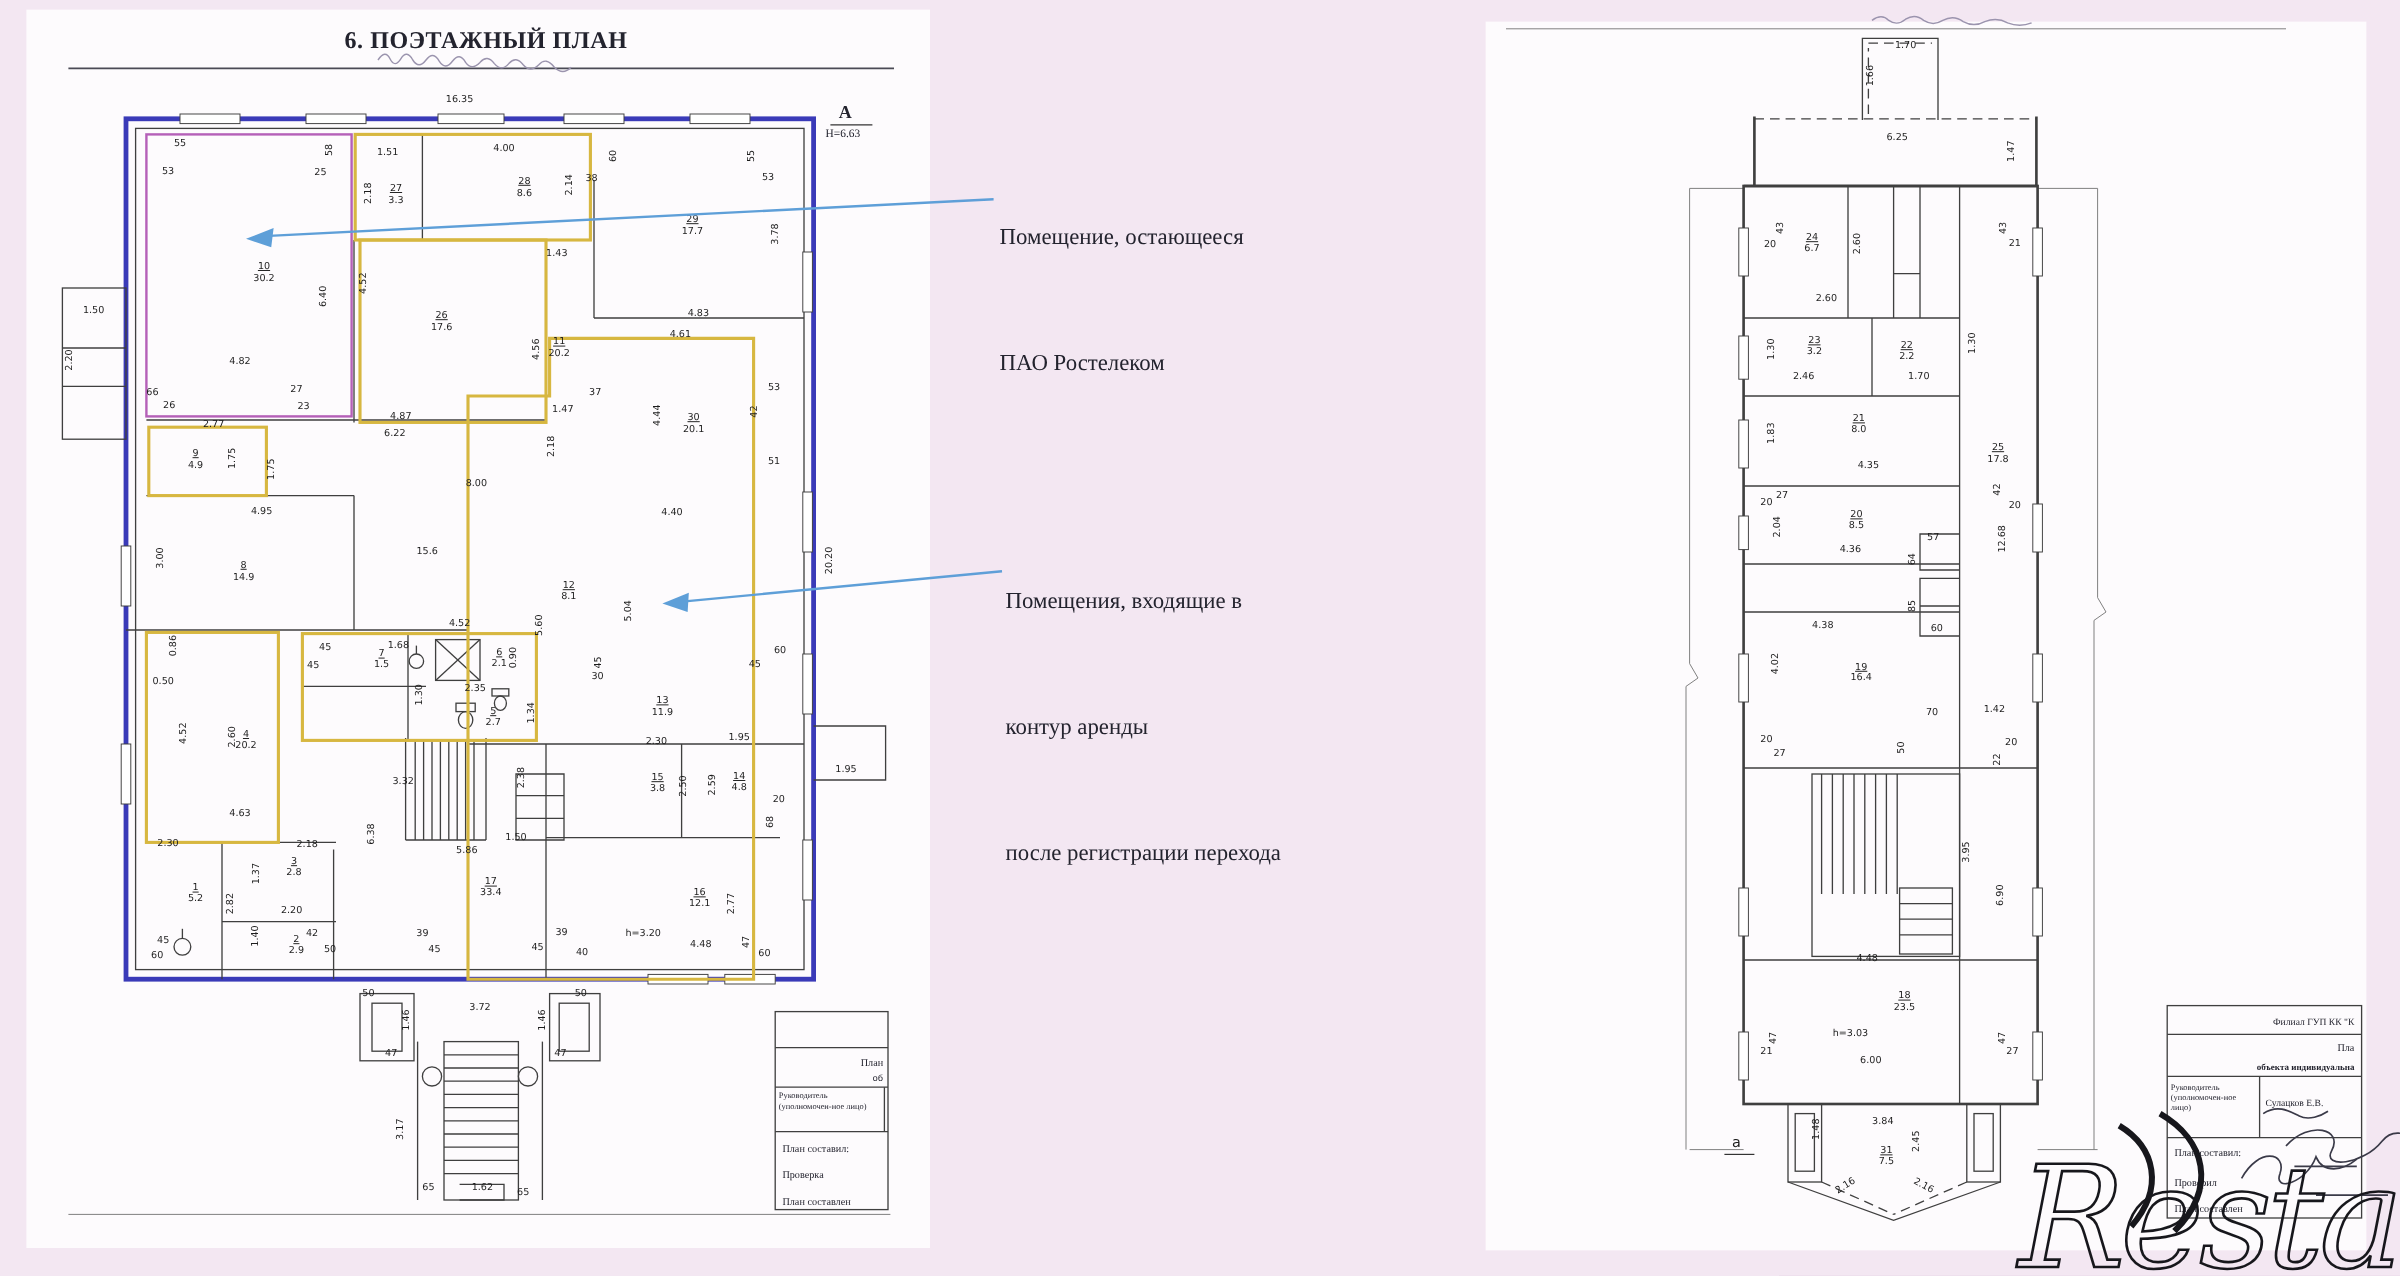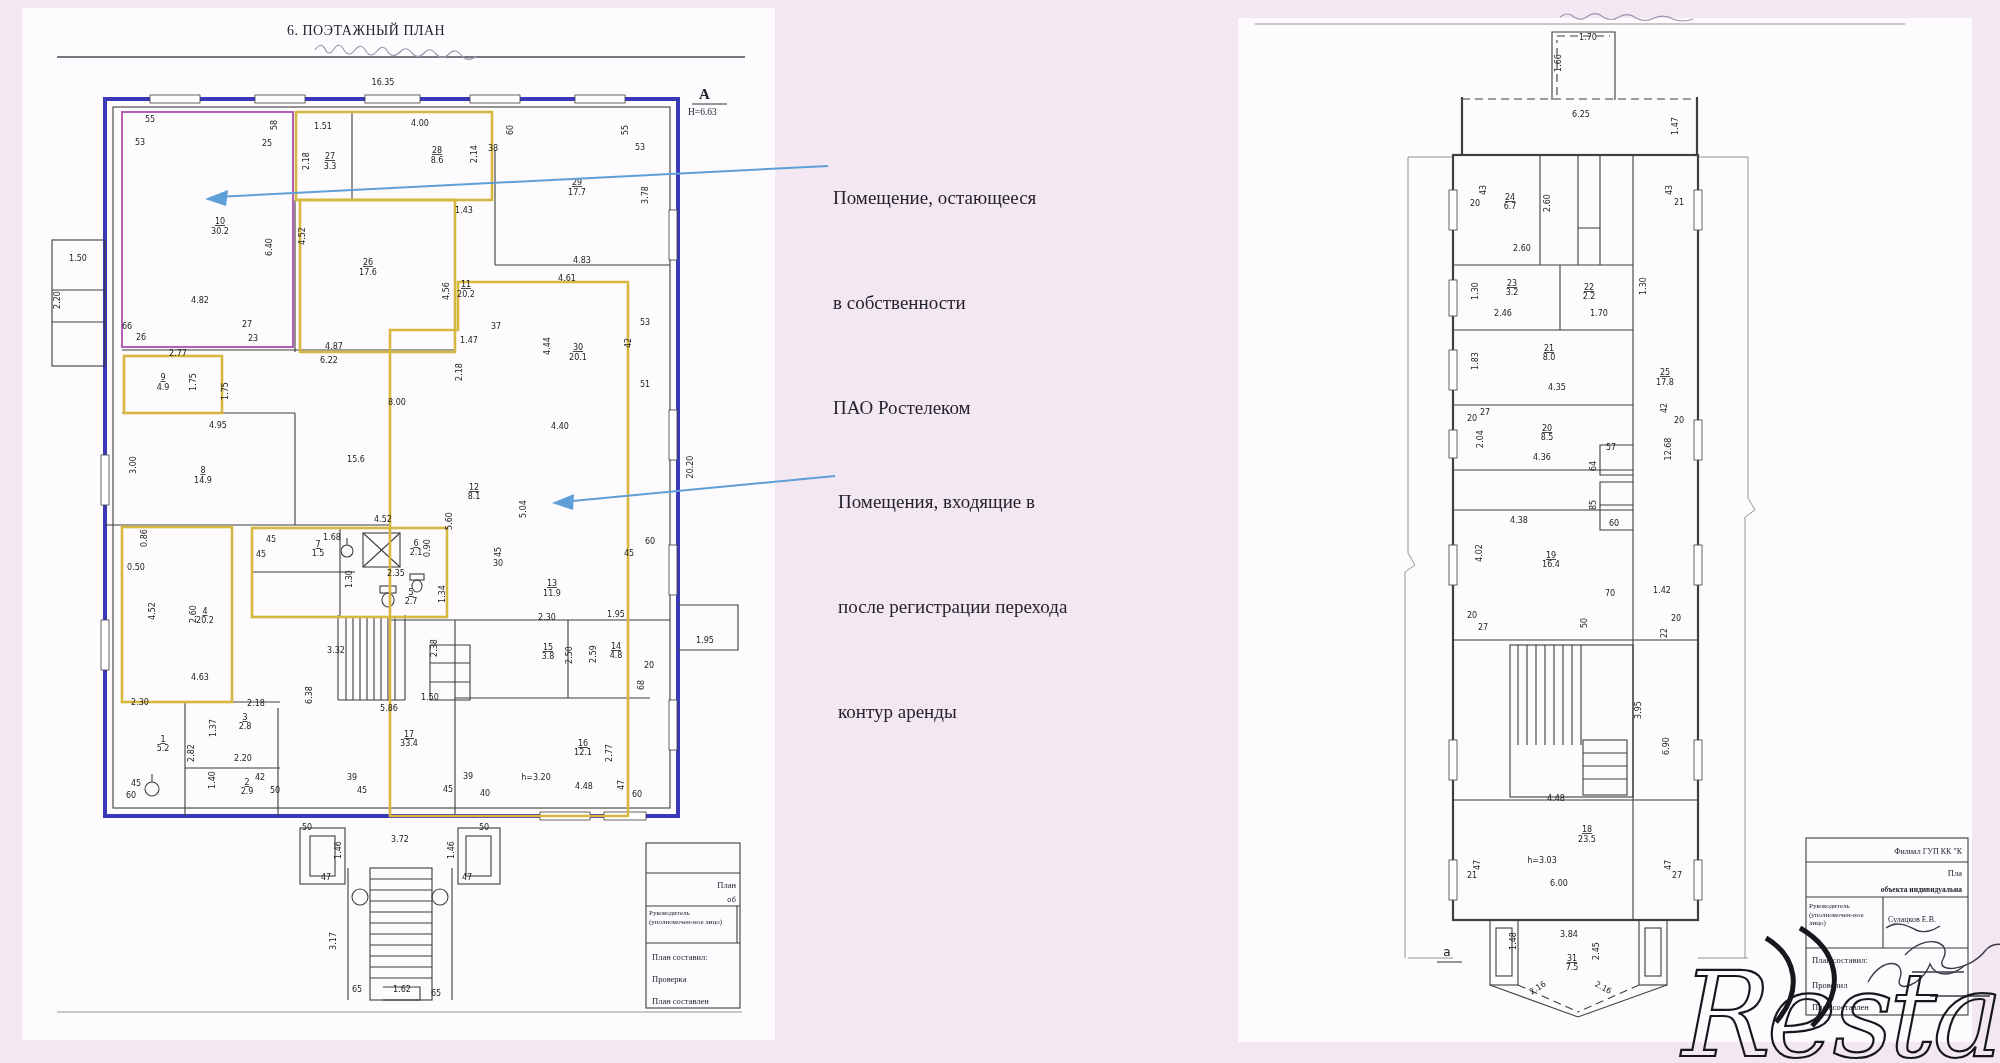--- a/index.html
+++ b/index.html
@@ -19,21 +19,21 @@
   .dash{stroke-dasharray:8 5;}
   .win{fill:#ffffff;stroke:#3f3f3f;stroke-width:.8;}
   .dim{font:8px "DejaVu Sans",sans-serif;fill:#1d1d1d;text-anchor:middle;}
   .u{text-decoration:underline;}
   .arrow{stroke:#5e9fd8;stroke-width:2;fill:none;}
   .arrowhead{fill:#5e9fd8;stroke:none;}
   .scrawl{stroke:#3a3a48;stroke-width:1.4;fill:none;}
   .hand{stroke:#9b94ae;stroke-width:1.2;fill:none;}
   .note{font-size:19px;line-height:35px;white-space:pre;}
   .tbl{font-size:8.5px;line-height:10px;}
-  .title{font-weight:normal;font-size:14px;letter-spacing:.5px;}
+  .title{font-weight:bold;font-size:20px;letter-spacing:.5px;}
 </style>
 </head>
 <body>
 <div id="app">
 
 <svg id="base-svg" width="2000" height="1063" viewBox="0 0 2000 1063">
 
   <rect class="paper" x="22" y="8" width="753" height="1032"></rect>
   <rect class="paper" x="1238" y="18" width="734" height="1024"></rect>
   <line x1="1255" y1="24" x2="1905" y2="24" class="thin"></line>
@@ -427,27 +427,26 @@
   </g>
 </svg>
 
 <div class="txt title" style="left:287px;top:23px;">6. ПОЭТАЖНЫЙ ПЛАН</div>
 
 <div class="txt" style="left:699px;top:86px;font-size:15px;font-weight:bold;">А</div>
 <div class="txt" style="left:688px;top:107px;font-size:9.5px;text-align:right;">Н=6.63</div>
 
 <div class="txt note" style="left:833px;top:110px;">
   <div>Помещение, остающееся</div>
-  <div>в собственности</div>
   <div>ПАО Ростелеком</div>
 </div>
 <div class="txt note" style="left:838px;top:414px;">
   <div>Помещения, входящие в</div>
+  <div>контур аренды</div>
   <div>после регистрации перехода</div>
-  <div>контур аренды</div>
 </div>
 
 <div class="txt tbl" style="left:690px;top:880px;width:46px;text-align:right;">План</div>
 <div class="txt tbl" style="left:690px;top:895px;width:46px;text-align:right;font-size:7.5px;font-family:Liberation Mono, monospace;">об</div>
 <div class="txt tbl" style="left:649px;top:909px;width:84px;font-size:7px;line-height:8.5px;">Руководитель (уполномочен-ное лицо)</div>
 <div class="txt tbl" style="left:652px;top:952px;">План составил:</div>
 <div class="txt tbl" style="left:652px;top:974px;">Проверка</div>
 <div class="txt tbl" style="left:652px;top:996px;">План составлен</div>
 
 <div class="txt tbl" style="left:1830px;top:847px;width:132px;text-align:right;font-size:8px;">Филиал ГУП КК "К</div>

